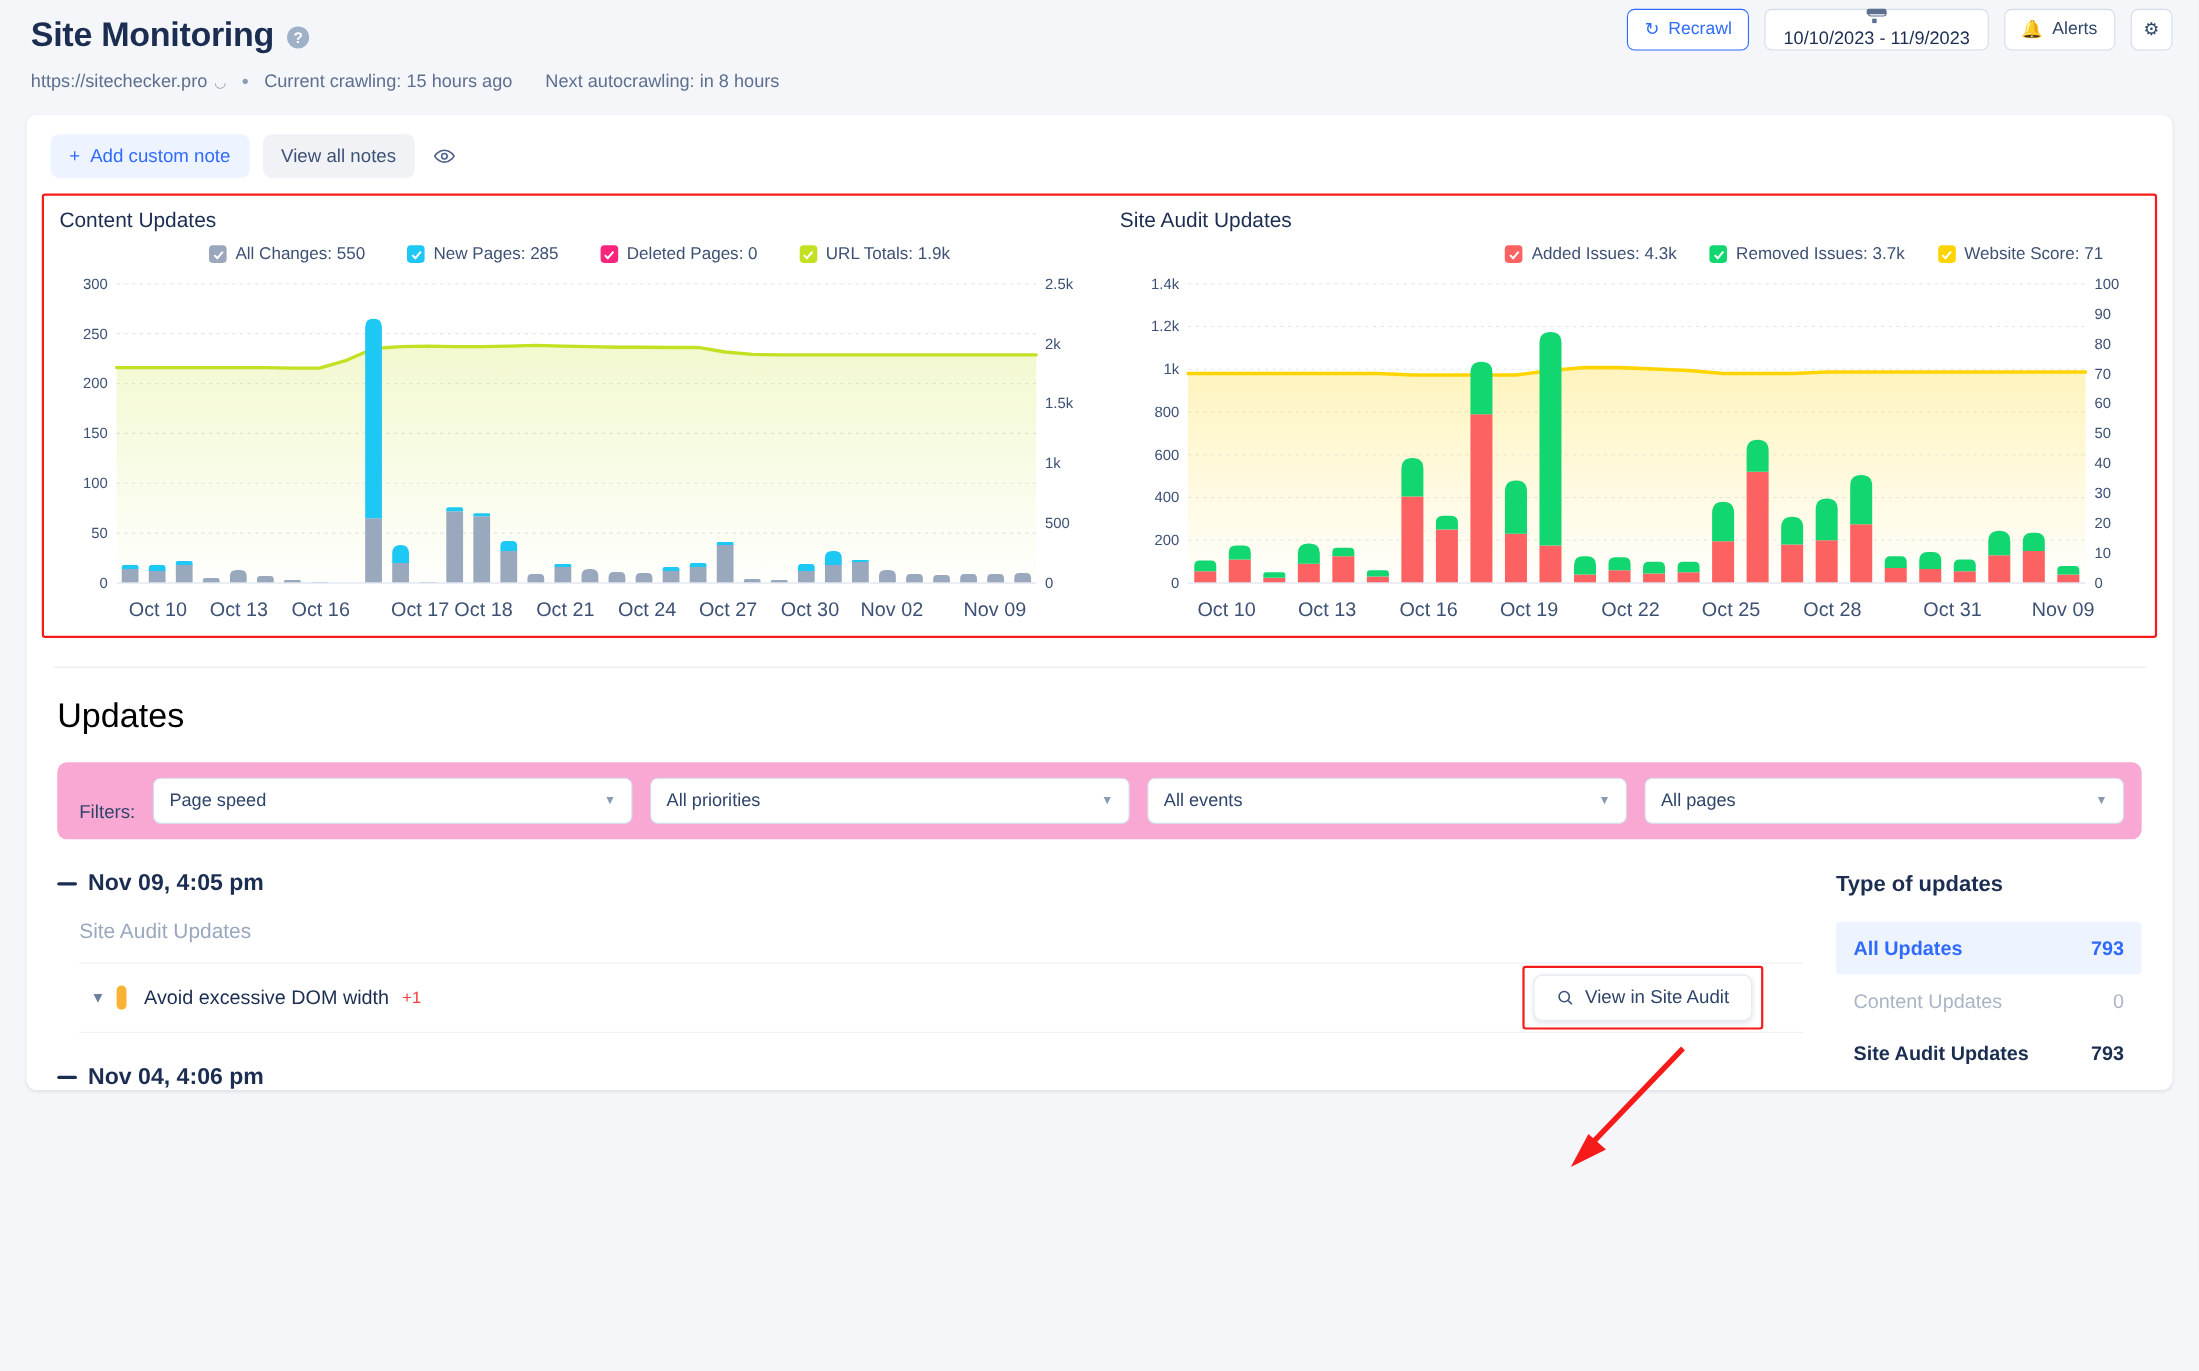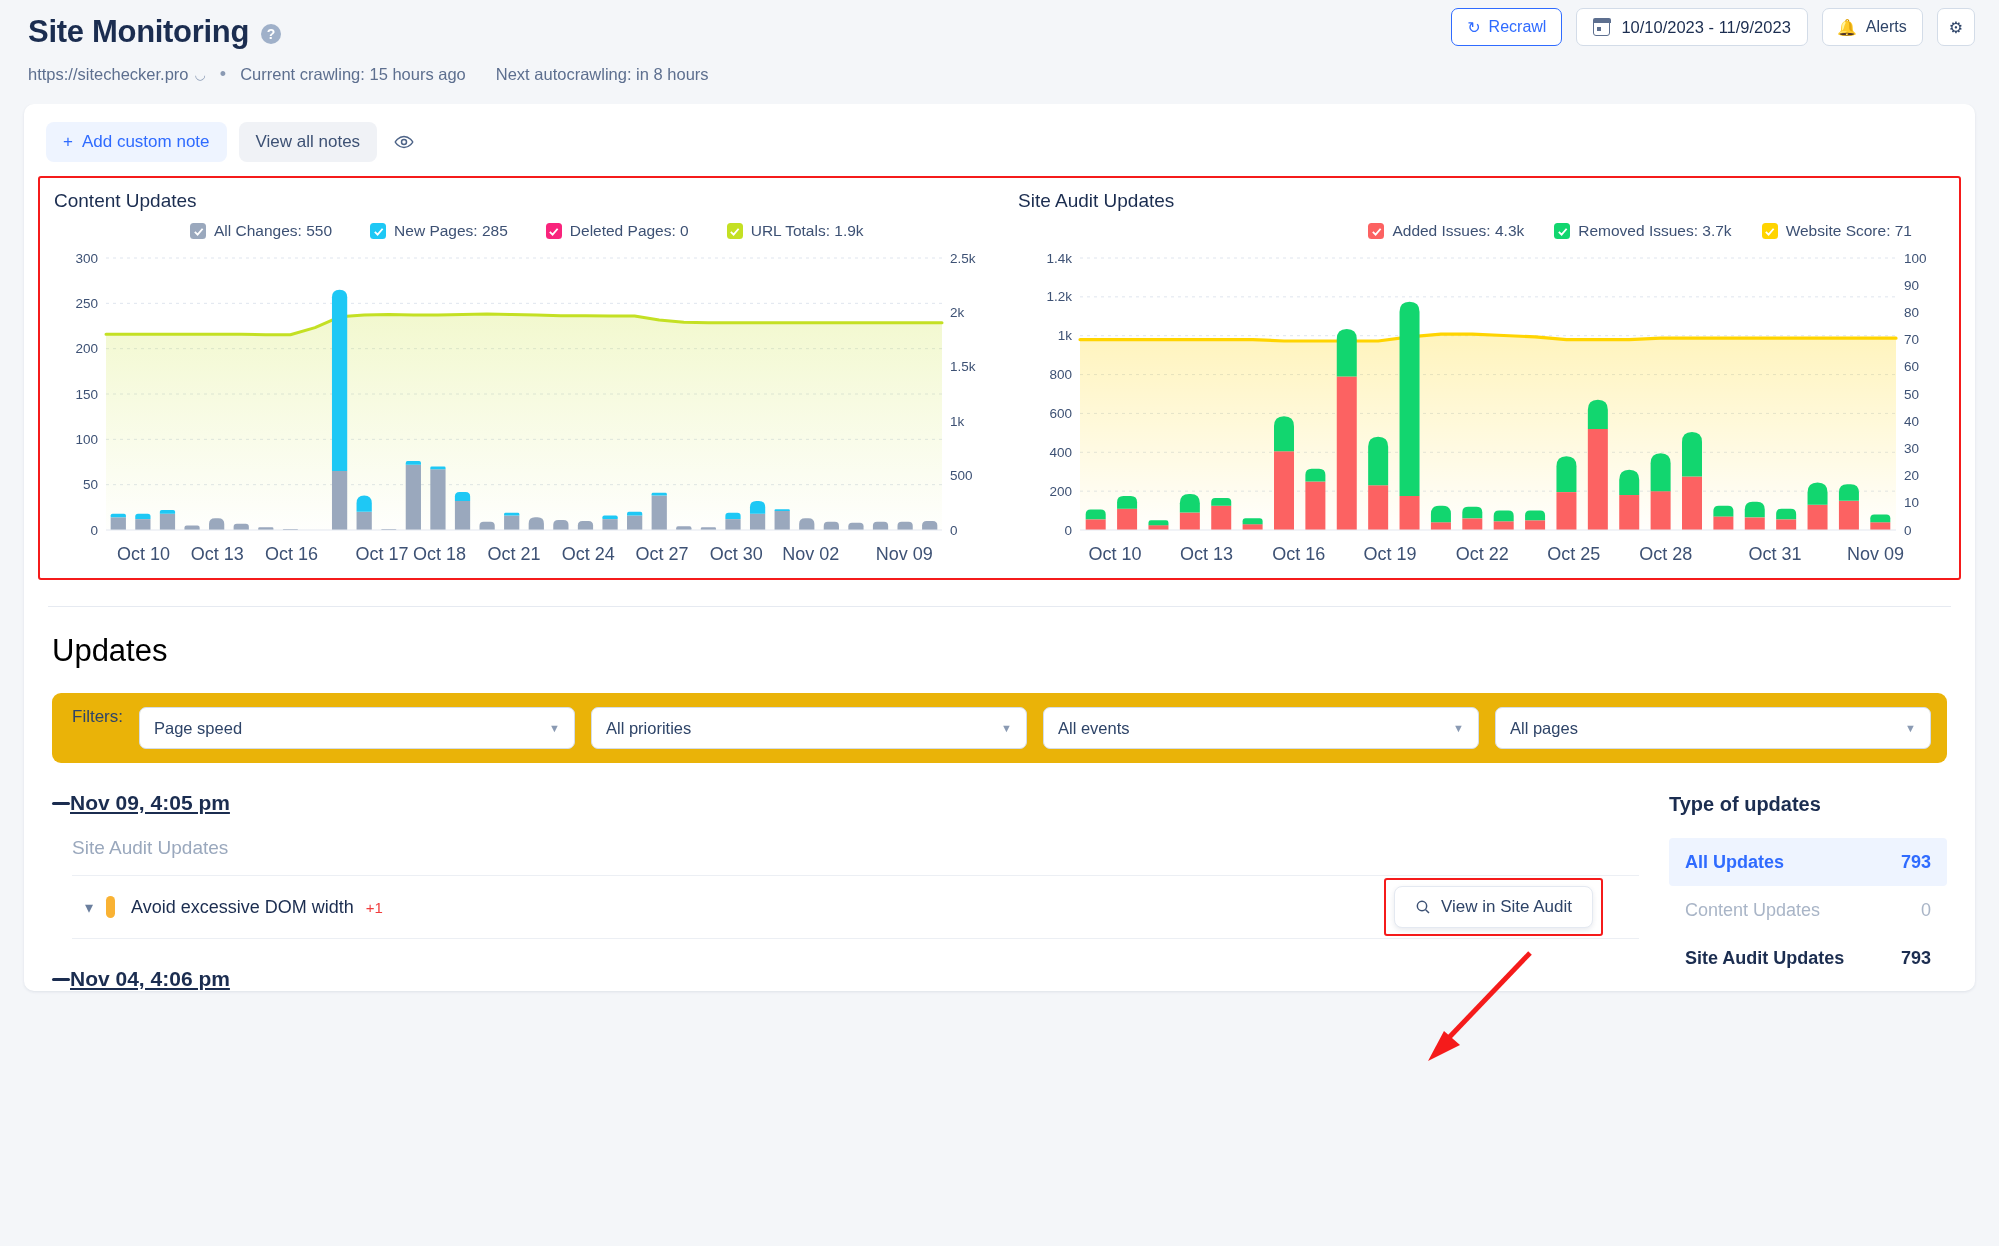--- a/index.html
+++ b/index.html
@@ -43,21 +43,21 @@
     display: flex; align-items: center; gap: 14px;
   }
   .btn {
     height: 38px; border-radius: 7px; border: 1px solid #d3dce8;
     background: #fff; display: flex; align-items: center; gap: 8px;
     padding: 0 15px; font-size: 16px; color: #2e4468; cursor: pointer;
     white-space: nowrap;
   }
   .btn-primary-outline { border: 1.6px solid #2f6bff; color: #2f6bff; font-weight: 500;}
   .btn-icon-only { padding: 0 11px; }
-  .date-btn { font-size: 16.5px; color: #1b2d50; padding: 0 16px; gap: 11px;}
+  .date-btn { font-size: 16.5px; color: #1b2d50; padding: 0 16px; gap: 11px; flex-direction: column;}
   .cal-icon {
     width: 17px; height: 17px; border: 1.8px solid #5d6f8f; border-radius: 3px;
     position: relative;
   }
   .cal-icon::before {
     content:""; position:absolute; left:-1.8px; right:-1.8px; top:-1.8px; height:5px;
     background:#5d6f8f; border-radius:2px 2px 0 0;
   }
   .cal-icon::after {
     content:""; position:absolute; left:3px; top:7px; width:4px; height:4px; background:#5d6f8f;
@@ -105,34 +105,34 @@
   .plot-svg { display:block; }
 
   .xaxis { display: flex; height: 30px; font-size: 18px; color: #3d5174; position: relative; }
   .xaxis span { position: absolute; transform: translateX(-50%); top: 6px; white-space: nowrap;}
 
   
   .divider { height: 1px; background: #e6eaf1; margin: 0 24px; }
   .updates-sec { padding: 26px 28px 0 28px; }
   .updates-title { font-size: 31px; font-weight: normal; color: #000000; }
   .filters {
-    margin-top: 24px; background: #eab308; border-radius: 9px;
-    display: flex; align-items: flex-start; gap: 16px; padding: 14px 16px;
+    margin-top: 24px; background: #f9a8d4; border-radius: 9px;
+    display: flex; align-items: flex-end; gap: 16px; padding: 14px 16px;
   }
   .filters-label { font-size: 17px; color: #2e4468; padding-left: 4px;}
   .select {
     flex: 1; height: 42px; background: #fff; border: 1px solid #d3dce8; border-radius: 7px;
     display: flex; align-items: center; justify-content: space-between;
     padding: 0 14px; font-size: 16.5px; color: #2e4468; cursor: pointer;
   }
   .caret { color: #8a9ab3; font-size: 11px; }
 
   .updates-body { display: flex; gap: 30px; margin-top: 28px; }
   .updates-left { flex: 1; }
-  .group-head { display: flex; align-items: center; gap: 0; font-size: 21px; font-weight: bold; color: #1b2d50; cursor: pointer; text-decoration: underline;}
+  .group-head { display: flex; align-items: center; gap: 10px; font-size: 21px; font-weight: bold; color: #1b2d50; cursor: pointer;}
   .minus { display:inline-block; width: 18px; height: 3px; background: #1b2d50; border-radius: 2px;}
   .group-sub { font-size: 19px; color: #9aa8bd; margin: 22px 0 16px 20px; }
   .row-line { height: 1px; background: #eceff4; margin-left: 20px;}
   .update-row { display: flex; align-items: center; height: 62px; margin-left: 20px; position: relative;}
   .chev { color: #6b7f9e; font-size: 16px; width: 34px; text-align:center; cursor:pointer;}
   .prio-bar { width: 9px; height: 22px; border-radius: 5px; background: #f9b233; margin-right: 16px;}
   .upd-name { font-size: 18px; color: #1b2d50; font-weight: 500;}
   .upd-delta { font-size: 15px; color: #f03d3d; margin-left: 12px; font-weight: 500;}
 
   .view-audit-outline {

